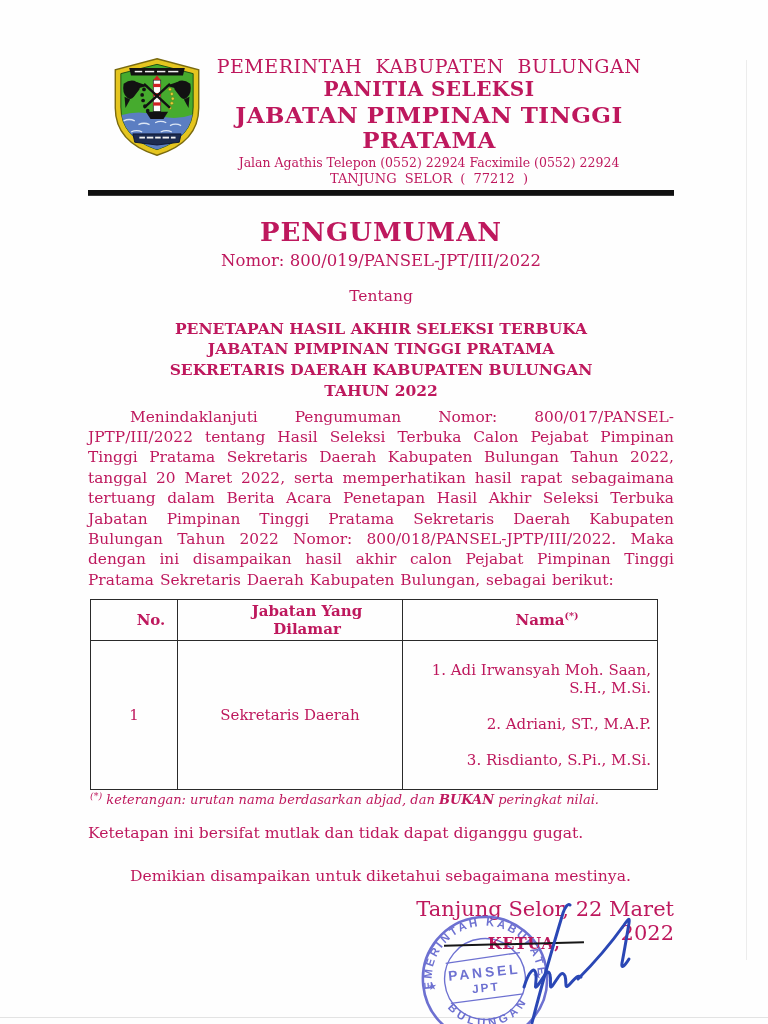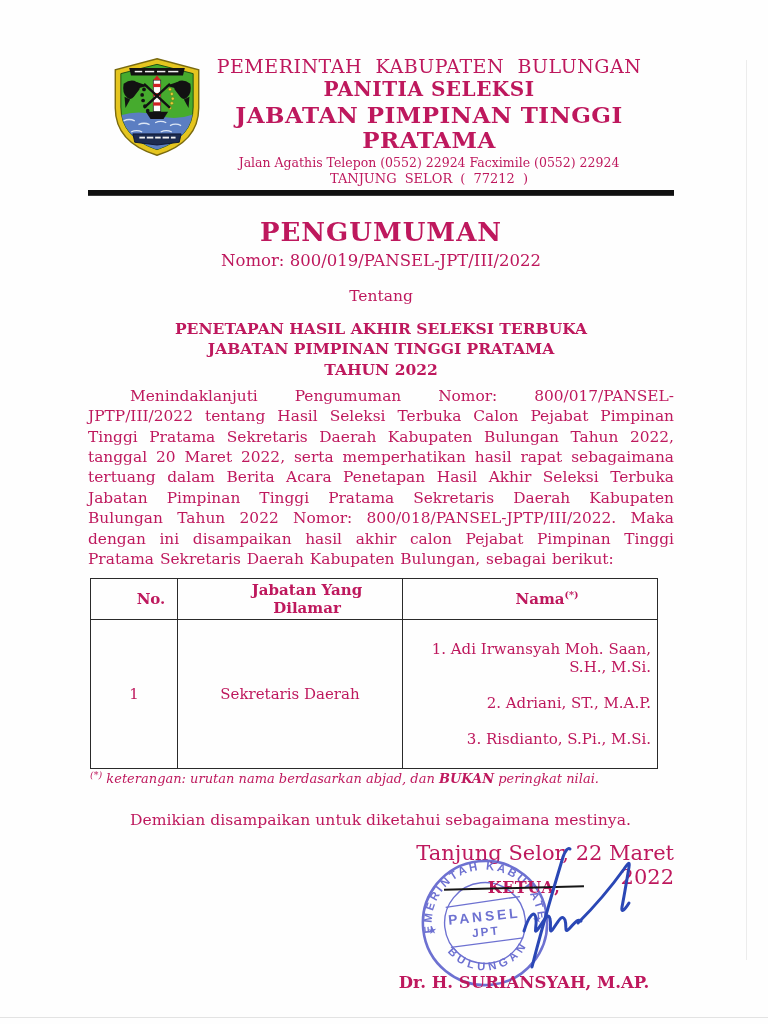--- a/index.html
+++ b/index.html
@@ -160,20 +160,21 @@
     </div>
   </div>
   <div class="rule"></div>
 
   <div class="doc-title">PENGUMUMAN</div>
   <div class="doc-number">Nomor: 800/019/PANSEL-JPT/III/2022</div>
   <div class="tentang">Tentang</div>
   <div class="subject">
     <div>PENETAPAN HASIL AKHIR SELEKSI TERBUKA</div>
     <div>JABATAN PIMPINAN TINGGI PRATAMA</div>
+    <div>SEKRETARIS DAERAH KABUPATEN BULUNGAN</div>
     <div>TAHUN 2022</div>
   </div>
 
   <div class="para">Menindaklanjuti Pengumuman Nomor: 800/017/PANSEL-JPTP/III/2022 tentang Hasil Seleksi Terbuka Calon Pejabat Pimpinan Tinggi Pratama Sekretaris Daerah Kabupaten Bulungan Tahun 2022, tanggal 20 Maret 2022, serta memperhatikan hasil rapat sebagaimana tertuang dalam Berita Acara Penetapan Hasil Akhir Seleksi Terbuka Jabatan Pimpinan Tinggi Pratama Sekretaris Daerah Kabupaten Bulungan Tahun 2022 Nomor: 800/018/PANSEL-JPTP/III/2022. Maka dengan ini disampaikan hasil akhir calon Pejabat Pimpinan Tinggi Pratama Sekretaris Daerah Kabupaten Bulungan, sebagai berikut:</div>
 
   <table class="result">
     <tbody>
         <tr>
       <th class="c-no">No.</th>
       <th class="c-jab">Jabatan Yang Dilamar</th>
@@ -188,20 +189,21 @@
         <div class="nama-line">3. Risdianto, S.Pi., M.Si.</div>
       </td>
     </tr>
   </tbody>
     </table>
 
   <div class="footnote">
     <span class="fn-mark">(*)</span><span> keterangan: urutan nama berdasarkan abjad, dan </span><b>BUKAN</b><span> peringkat nilai.</span>
   </div>
 
+  <div class="closing1">Ketetapan ini bersifat mutlak dan tidak dapat diganggu gugat.</div>
   <div class="closing2">Demikian disampaikan untuk diketahui sebagaimana mestinya.</div>
 
   <div class="sigblock">
     <div class="sig-date">Tanjung Selor, 22 Maret 2022</div>
 
     <svg class="stamp" width="138" height="138" viewBox="0 0 140 140" style="transform:rotate(-6deg);">
       <defs>
         <path id="arcTop" d="M 16 70 A 54 54 0 1 1 124 70"></path>
         <path id="arcBot" d="M 22 70 A 48 48 0 0 0 118 70"></path>
       </defs>

